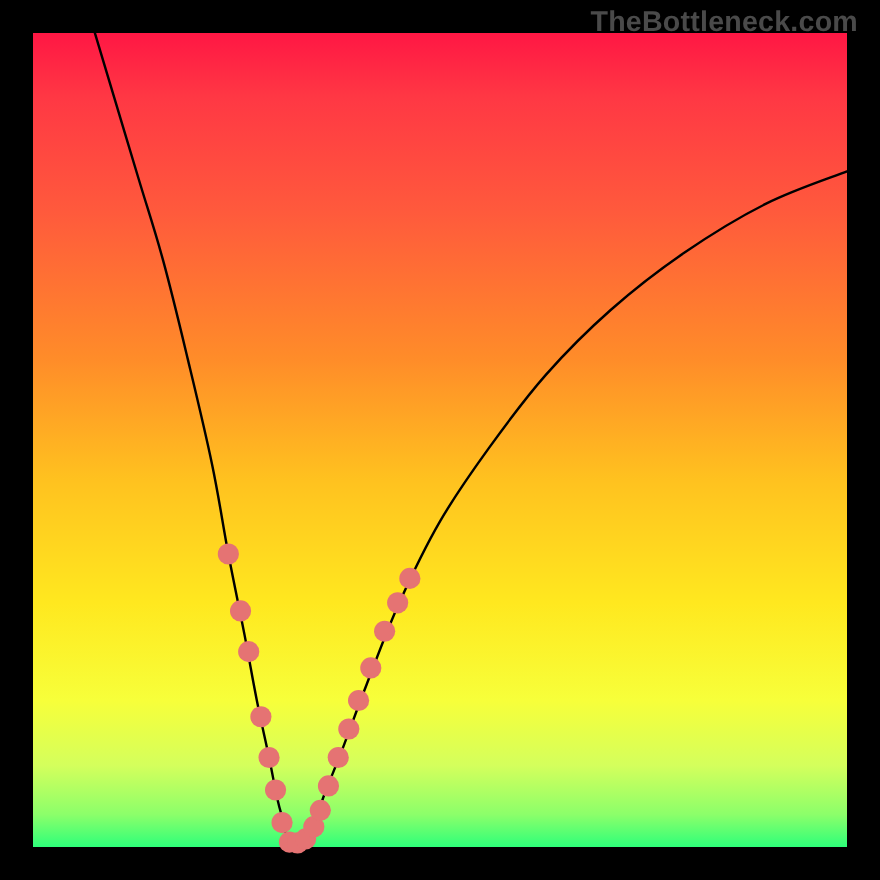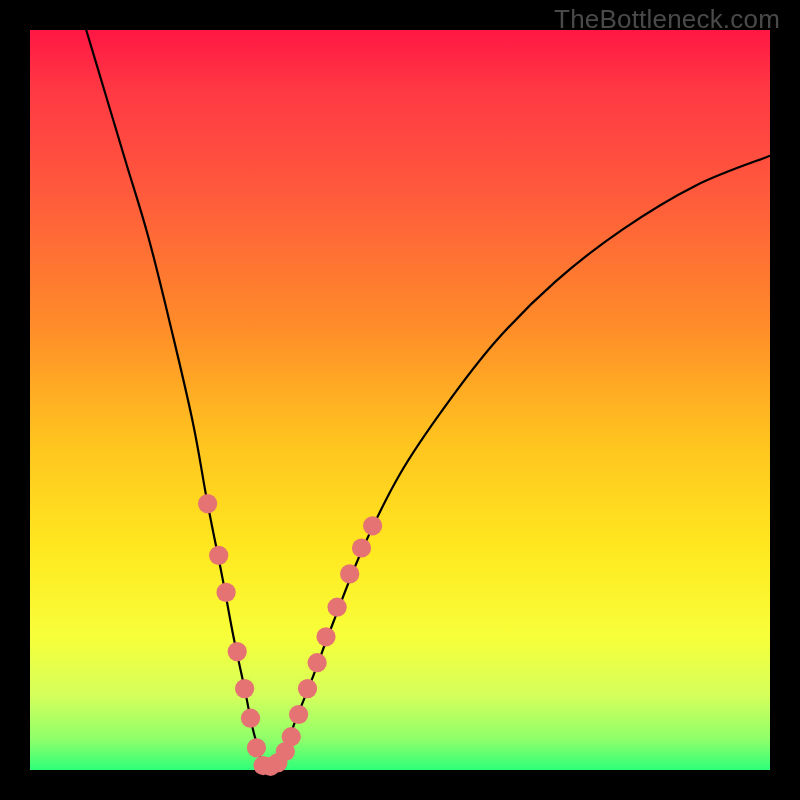--- a/index.html
+++ b/index.html
@@ -37,21 +37,21 @@
       #8cff6a 96%,
       #2eff7a 100%
     );
   }
   .watermark {
     position: absolute;
     top: 4px;
     right: 20px;
     color: #4a4a4a;
     font-size: 26px;
-    font-weight: 400;
+    font-weight: 700;
     letter-spacing: 0.2px;
     user-select: none;
   }
   svg.curve {
     position: absolute;
     left: 0;
     top: 0;
     width: 740px;
     height: 740px;
     overflow: visible;

